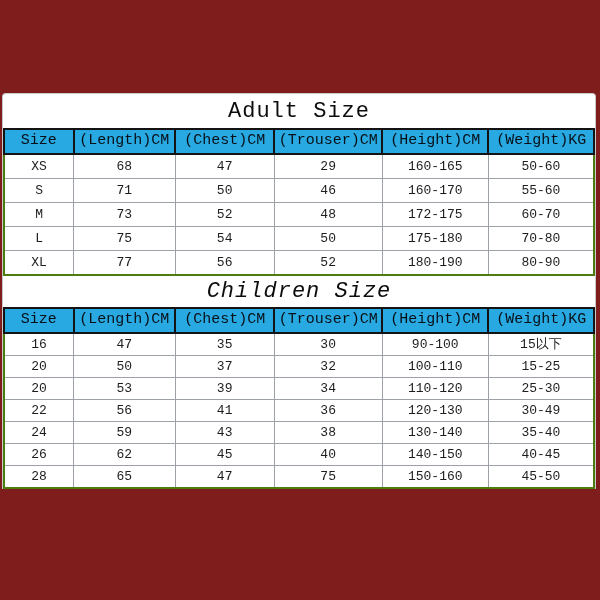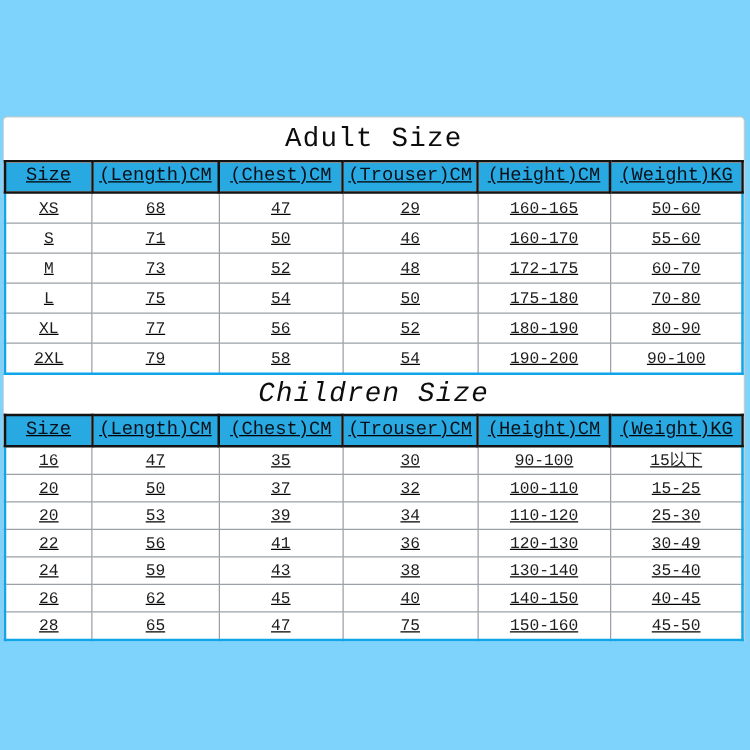--- a/index.html
+++ b/index.html
@@ -8,21 +8,21 @@
     background: #ffffff;
     width: 600px;
     height: 600px;
     overflow: hidden;
     font-family: "Liberation Mono", "DejaVu Sans Mono", monospace;
   }
   .stage {
     position: relative;
     width: 600px;
     height: 600px;
-    background: #7dd3fc;
+    background: #7f1d1d;
   }
   .card {
     position: absolute;
     left: 2px;
     top: 93px;
     width: 594px;
     background: #ffffff;
     border: 1px solid #c9c9c9;
     border-bottom: none;
     border-radius: 4px 4px 0 0;
@@ -38,22 +38,21 @@
     white-space: nowrap;
   }
   .section-title.children {
     padding: 3px 0 2px 0;
     font-style: italic;
   }
   table.size-table {
     width: 100%;
     border-collapse: collapse;
     table-layout: fixed;
-    border: 2px solid #0ea5e9;
-    text-decoration: underline;
+    border: 2px solid #4d7c0f;
   }
   table.size-table th {
     background: #29a9e2;
     border: 2px solid #131313;
     font-weight: normal;
     font-size: 15px;
     line-height: 18px;
     padding: 2px 0 3px 0;
     color: #071018;
     text-align: center;
@@ -133,28 +132,20 @@
             <td>70-80</td>
           </tr>
           <tr>
             <td>XL</td>
             <td>77</td>
             <td>56</td>
             <td>52</td>
             <td>180-190</td>
             <td>80-90</td>
           </tr>
-          <tr>
-            <td>2XL</td>
-            <td>79</td>
-            <td>58</td>
-            <td>54</td>
-            <td>190-200</td>
-            <td>90-100</td>
-          </tr>
         </tbody>
     </table>
 
     <div class="section-title children">Children Size</div>
 
     <table class="size-table children-tbl">
       <colgroup>
         <col style="width:11.8%">
           <col style="width:17.2%">
           <col style="width:16.8%">

